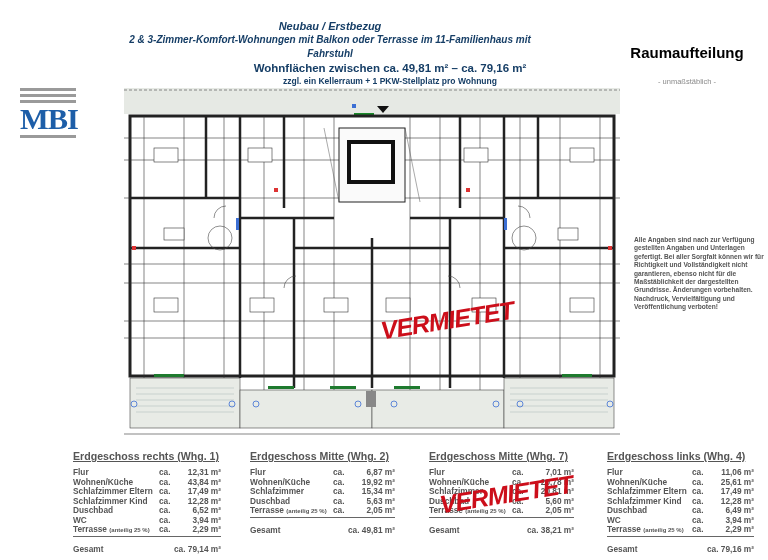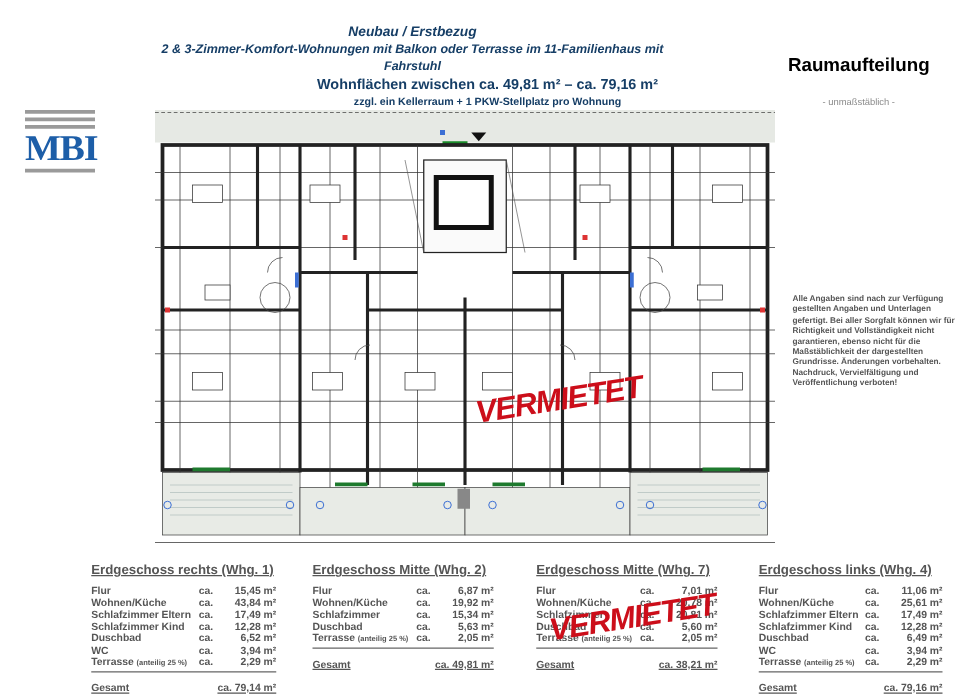--- a/index.html
+++ b/index.html
@@ -21,21 +21,21 @@
   .plan{position:absolute;left:124px;top:88px;width:496px;height:352px;}
   .tables{position:absolute;top:450px;left:0;width:768px;height:110px;}
   .tbl{position:absolute;top:0;font-size:8.3px;color:#555;margin-left:36px;}
   .tbl .title{font-size:10.6px;font-weight:bold;color:#555;text-decoration:underline;margin-bottom:6px;white-space:nowrap;}
   .tbl .row{display:flex;line-height:9.5px;font-weight:bold;}
   .tbl .row .n{flex:1;}
   .tbl .row .ca{width:22px;}
   .tbl .row .v{width:40px;text-align:right;}
   .tbl .row.last{border-bottom:1px solid #666;}
   .tbl .small{font-size:6px;font-weight:bold;}
-  .tbl .total{display:flex;margin-top:7px;font-weight:bold;text-decoration:underline;line-height:10px;}
+  .tbl .total{display:flex;margin-top:7px;font-weight:bold;line-height:10px;}
   .tbl .total .n{flex:1;}
   .tbl .total .v{text-align:right;}
   .stamp{position:absolute;font-family:"Liberation Sans",sans-serif;font-weight:bold;font-style:italic;color:#cc0e1a;letter-spacing:-1px;white-space:nowrap;}
 </style>
 </head>
 <body>
 
 <div class="logo">
   <div class="bar"></div>
   <div class="bar"></div>
@@ -198,21 +198,21 @@
   <div class="stamp" style="left:256px;top:218px;font-size:25px;transform:rotate(-9deg);">VERMIETET</div>
 </div>
 
 <div class="tables">
 
   <div class="tbl" style="left:37px;width:148px;">
     <div class="title">Erdgeschoss rechts (Whg. 1)</div>
     <div class="row">
         <span class="n">Flur</span>
         <span class="ca">ca.</span>
-        <span class="v">15,45 m²</span>
+        <span class="v">12,31 m²</span>
       </div>
     <div class="row">
         <span class="n">Wohnen/Küche</span>
         <span class="ca">ca.</span>
         <span class="v">43,84 m²</span>
       </div>
     <div class="row">
         <span class="n">Schlafzimmer Eltern</span>
         <span class="ca">ca.</span>
         <span class="v">17,49 m²</span>

